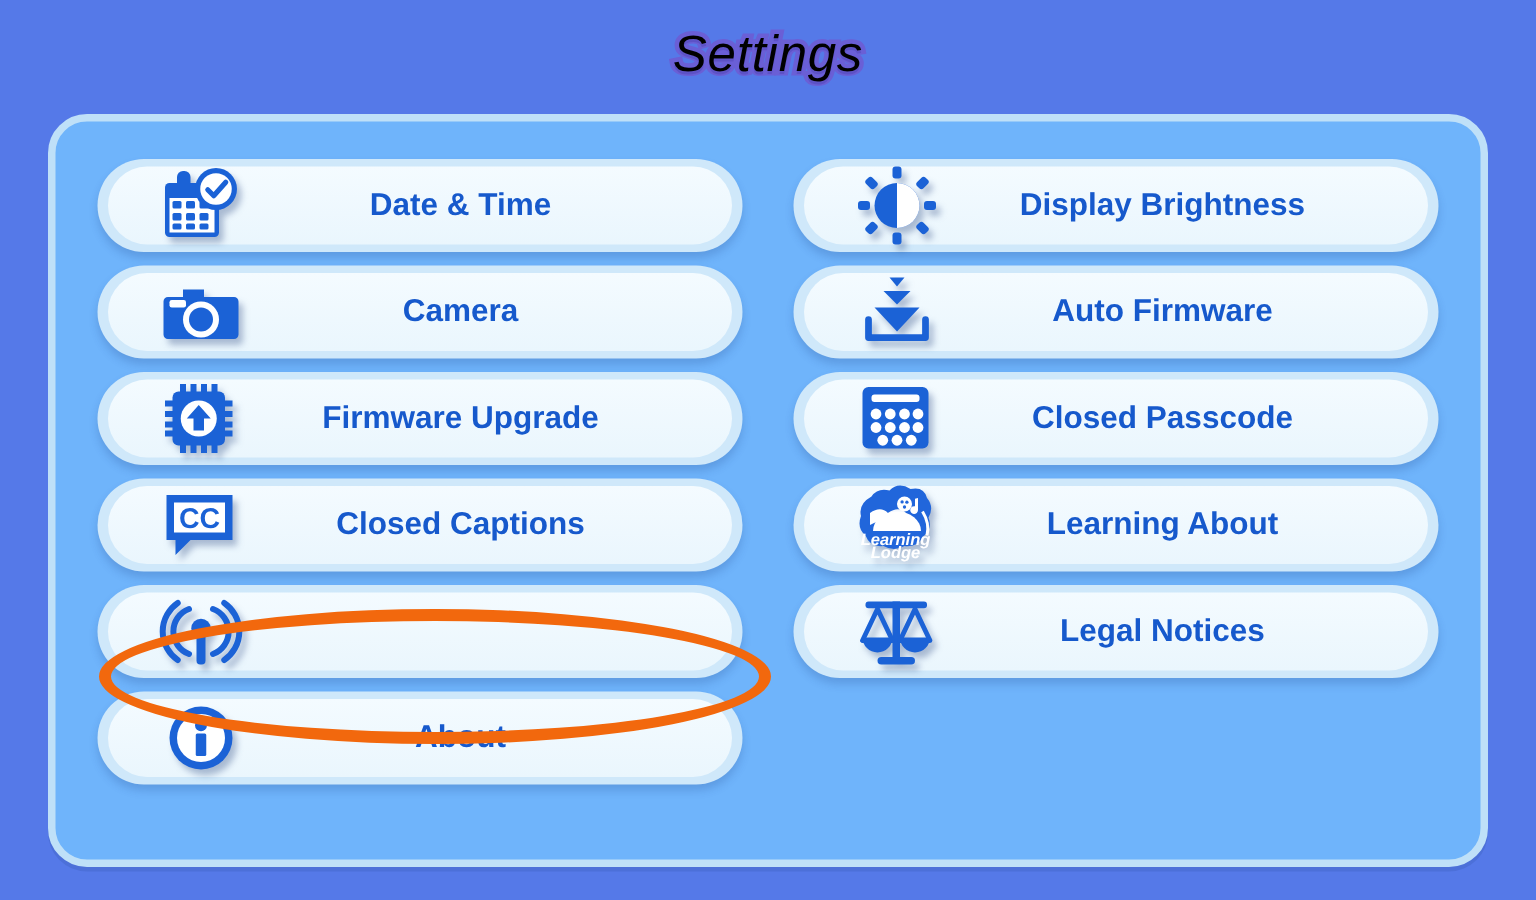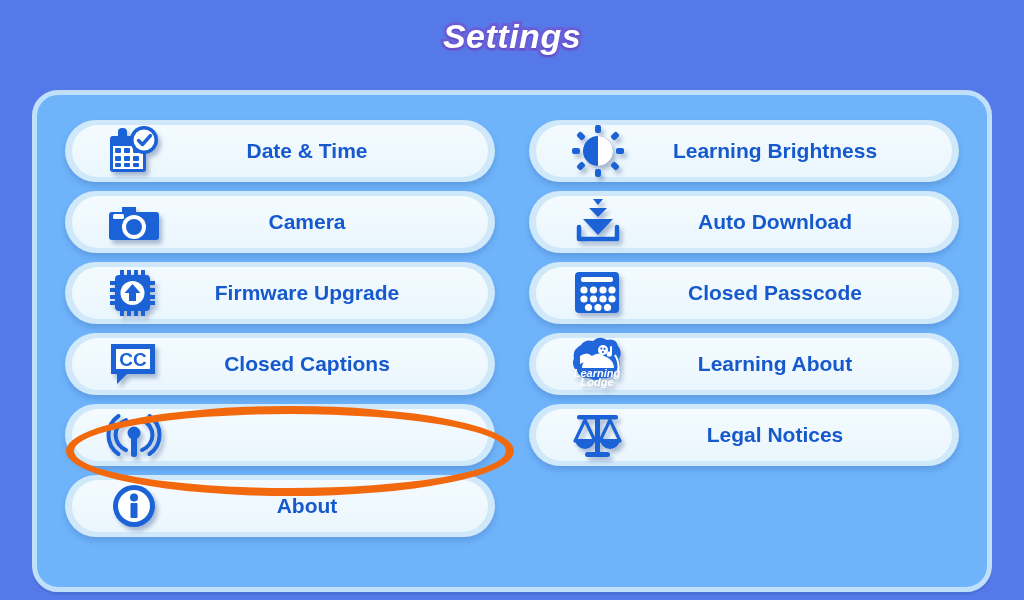--- a/index.html
+++ b/index.html
@@ -21,36 +21,36 @@
     top: 0;
     left: 0;
     width: 1024px;
     height: 72px;
     display: flex;
     align-items: center;
     justify-content: center;
   }
   #page-title {
     font-size: 34px;
-    font-weight: bold;
+    font-weight: normal;
     font-style: italic;
     letter-spacing: 0.5px;
-    color: #ffffff;
+    color: #000000;
     -webkit-text-stroke: 6px #6a5fd6;
     paint-order: stroke fill;
     text-shadow:
       0 0 1px #6a5fd6,
       0 2px 0 rgba(70,60,170,0.35);
   }
 
   
   #settings-panel {
     position: absolute;
     left: 32px;
-    top: 90px;
+    top: 76px;
     width: 960px;
     height: 502px;
     box-sizing: border-box;
     background: #6fb4fb;
     border: 5px solid #bfe0f8;
     border-radius: 26px;
     box-shadow: 0 3px 0 rgba(40,70,150,0.18);
   }
 
   #settings-grid {
@@ -276,35 +276,35 @@
                 <rect x="44" y="23" width="8" height="6" rx="2"></rect>
                 <rect x="6" y="7" width="6" height="8" rx="2" transform="rotate(-45 9 11)"></rect>
                 <rect x="40" y="7" width="6" height="8" rx="2" transform="rotate(45 43 11)"></rect>
                 <rect x="6" y="37" width="6" height="8" rx="2" transform="rotate(45 9 41)"></rect>
                 <rect x="40" y="37" width="6" height="8" rx="2" transform="rotate(-45 43 41)"></rect>
               </g>
               <circle cx="26" cy="26" r="15" fill="#1B62D6"></circle>
               <path d="M26 11 A 15 15 0 0 1 26 41 Z" fill="#ffffff"></path>
             </svg>
           </div>
-          <div class="item-label">Learning Brightness</div>
+          <div class="item-label">Display Brightness</div>
         </div>
       </div>
 
       <div class="settings-item">
         <div class="item-inner">
           <div class="item-icon">
             <svg width="50" height="50" viewBox="0 0 50 50">
               <path d="M20 2 h10 l-5 6 z" fill="#1B62D6"></path>
               <path d="M16 11 h18 l-9 9 z" fill="#1B62D6"></path>
               <path d="M10 22 h30 l-15 16 z" fill="#1B62D6"></path>
               <path d="M6 30 v12 h38 v-12" stroke="#1B62D6" stroke-width="4.5" fill="none" stroke-linejoin="round" stroke-linecap="round"></path>
             </svg>
           </div>
-          <div class="item-label">Auto Download</div>
+          <div class="item-label">Auto Firmware</div>
         </div>
       </div>
 
       <div class="settings-item">
         <div class="item-inner">
           <div class="item-icon">
             <svg width="50" height="44" viewBox="0 0 50 44">
               <rect x="2" y="1" width="44" height="41" rx="4" fill="#1B62D6"></rect>
               <rect x="8" y="6" width="32" height="5" rx="2" fill="#ffffff"></rect>
               <g fill="#ffffff">

